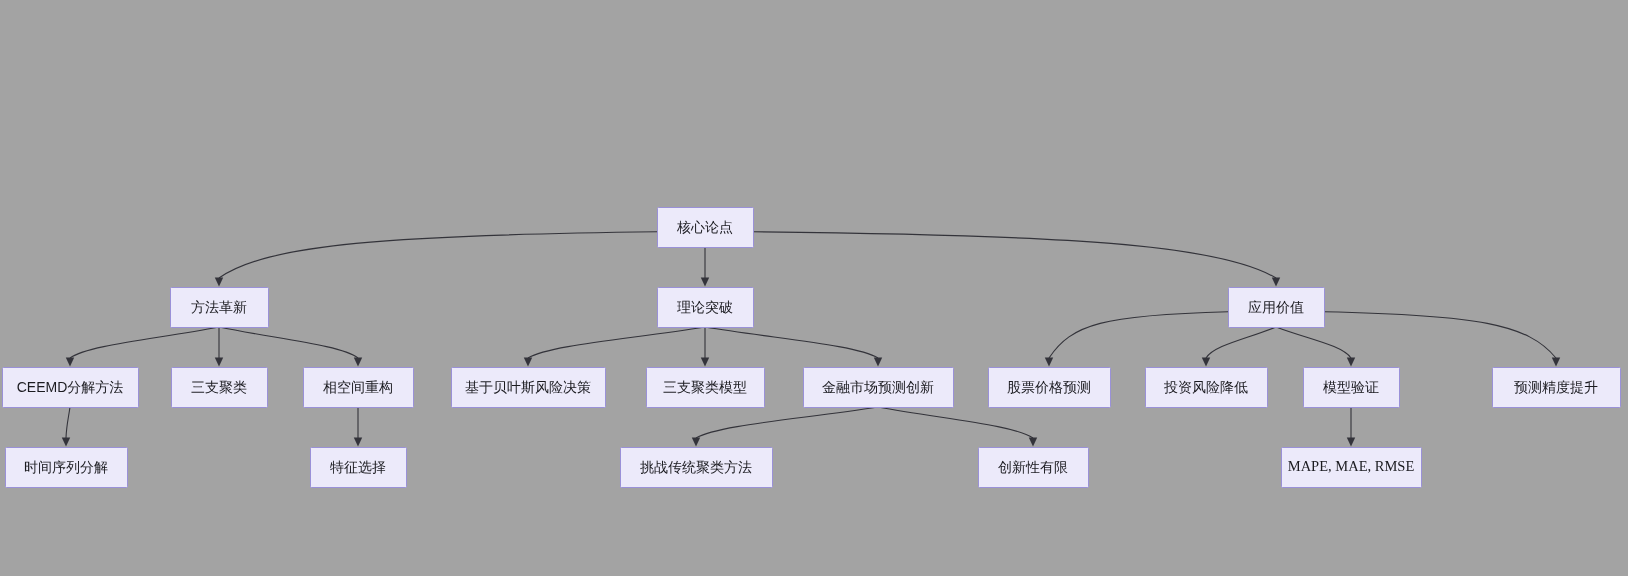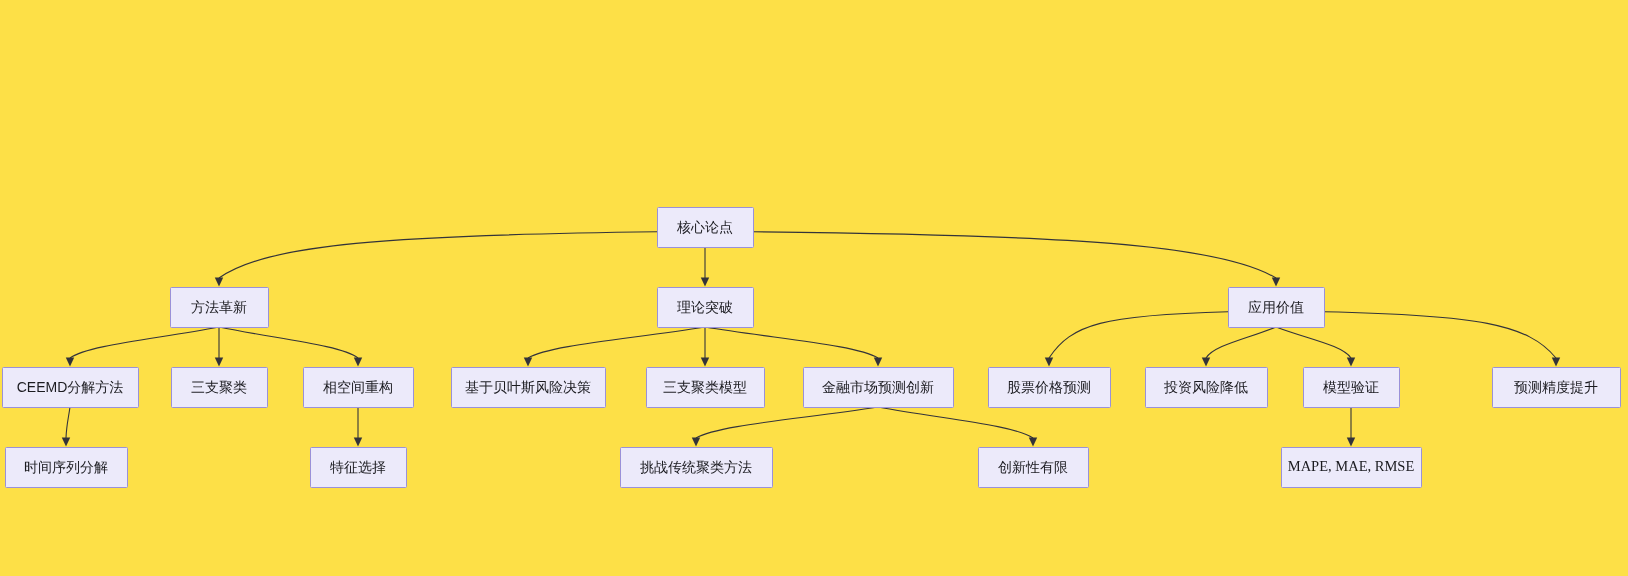--- a/index.html
+++ b/index.html
@@ -10,21 +10,21 @@
   body {
     width: 1628px;
     height: 576px;
     overflow: hidden;
     font-family: "Liberation Sans", sans-serif;
   }
   #diagram-root {
     position: relative;
     width: 1628px;
     height: 576px;
-    background: #fde047;
+    background: #a3a3a3;
   }
   svg#flow-svg {
     position: absolute;
     top: 0;
     left: 0;
     width: 1628px;
     height: 576px;
     display: block;
   }
   .node-rect {

